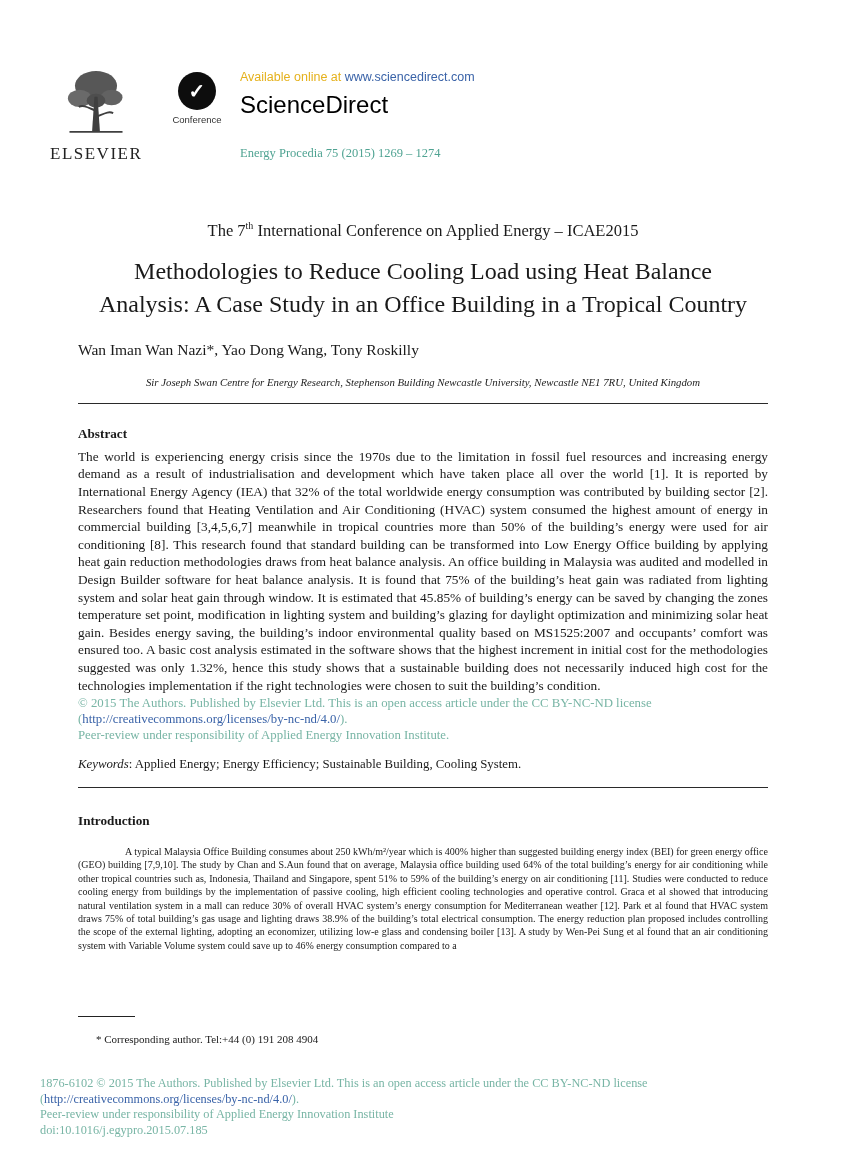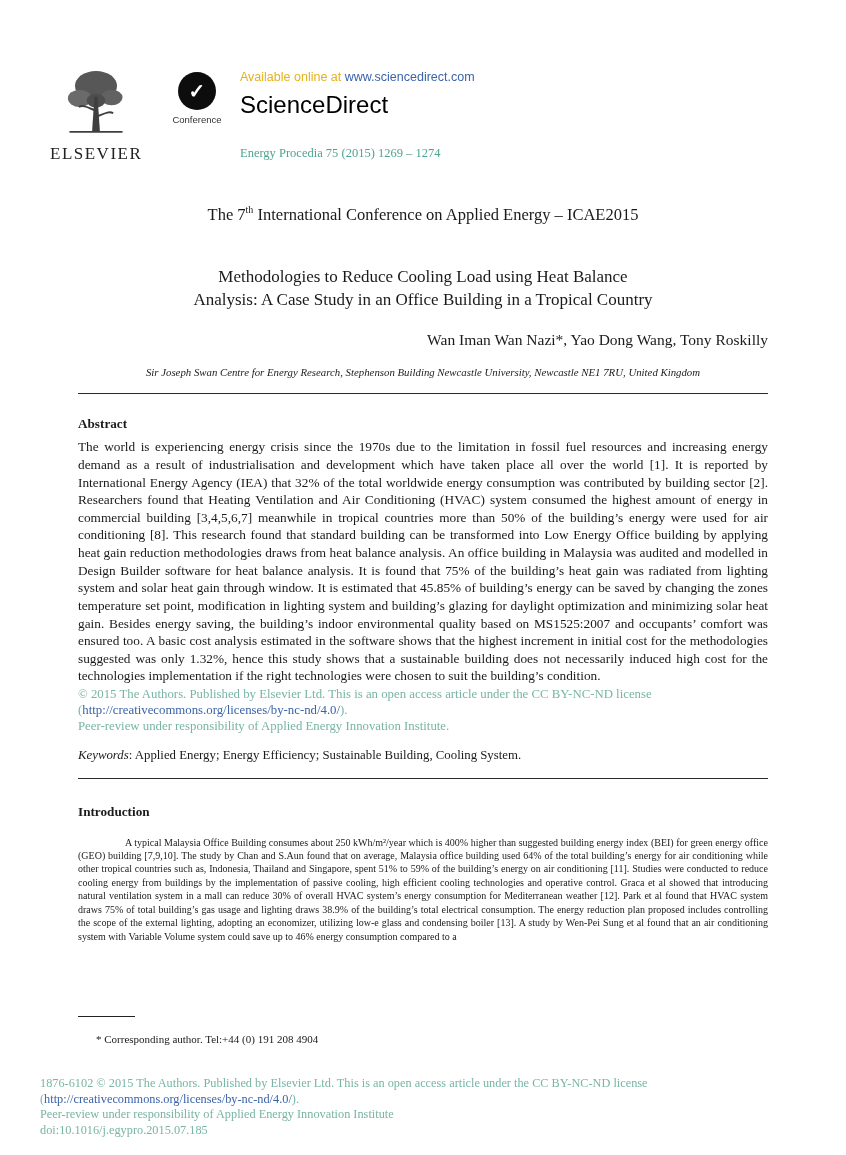--- a/index.html
+++ b/index.html
@@ -30,25 +30,25 @@
 
   .procedia-box { position:absolute; left:628px; top:63px; width:164px;
                   font-family:"Liberation Sans", sans-serif; color:#0b0b0b; }
   .pbar-top { height:5px; background:#0b0b0b; }
   .penergy  { font-size:15px; font-weight:bold; margin:7px 0 6px 1px; }
   .pbar-mid { height:3px; background:#0b0b0b; }
   .pprocedia{ font-size:35px; font-weight:bold; letter-spacing:-1px; margin:1px 0 1px 0; }
   .pbar-bot { height:7px; background:#0b0b0b; }
 
   
-  .content { position:absolute; left:78px; top:200px; width:690px; }
+  .content { position:absolute; left:78px; top:216px; width:690px; }
   .conference-line { text-align:center; font-size:16.5px; margin-top:4px; }
   .conference-line sup { font-size:10px; }
-  .paper-title { text-align:center; font-size:17px; line-height:1.38; margin-top:40px; }
-  .authors { text-align:right; font-size:15.5px; margin-top:20px; }
+  .paper-title { text-align:center; font-size:24px; line-height:1.38; margin-top:14px; }
+  .authors { text-align:left; font-size:15.5px; margin-top:20px; }
   .affiliation { text-align:center; font-style:italic; font-size:10.8px; margin-top:17px; color:#222; }
   .rule { border:none; border-top:1.4px solid #2a2a2a; margin-top:15px; }
 
   .section-heading { font-weight:bold; font-size:13.2px; margin-top:22px; }
   .abstract-body { font-size:13.3px; line-height:1.325; text-align:justify; margin-top:6px; }
   .license-block { font-size:12.8px; line-height:1.24; margin-top:2px; color:#78b5a5; }
   .cc-link { color:#3a63a8; text-decoration:none; cursor:pointer; }
   .keywords-line { font-size:12.8px; margin-top:13px; color:#1a1a1a; }
   .keywords-label { font-style:italic; }
 

